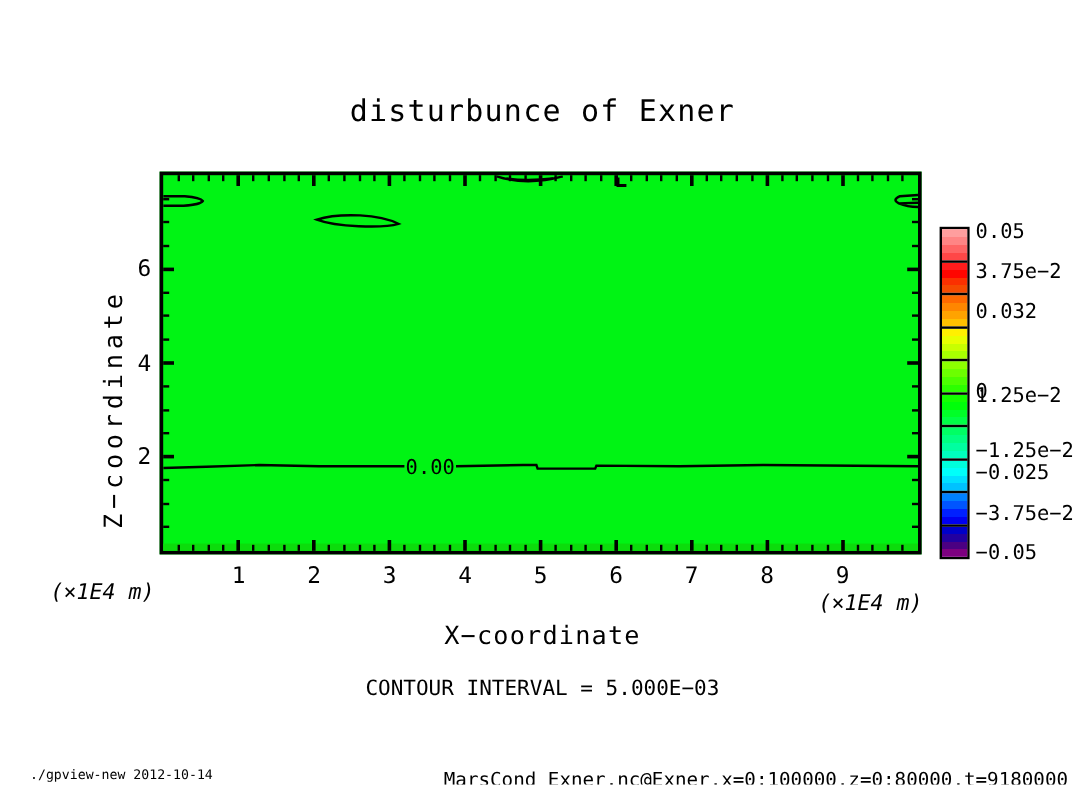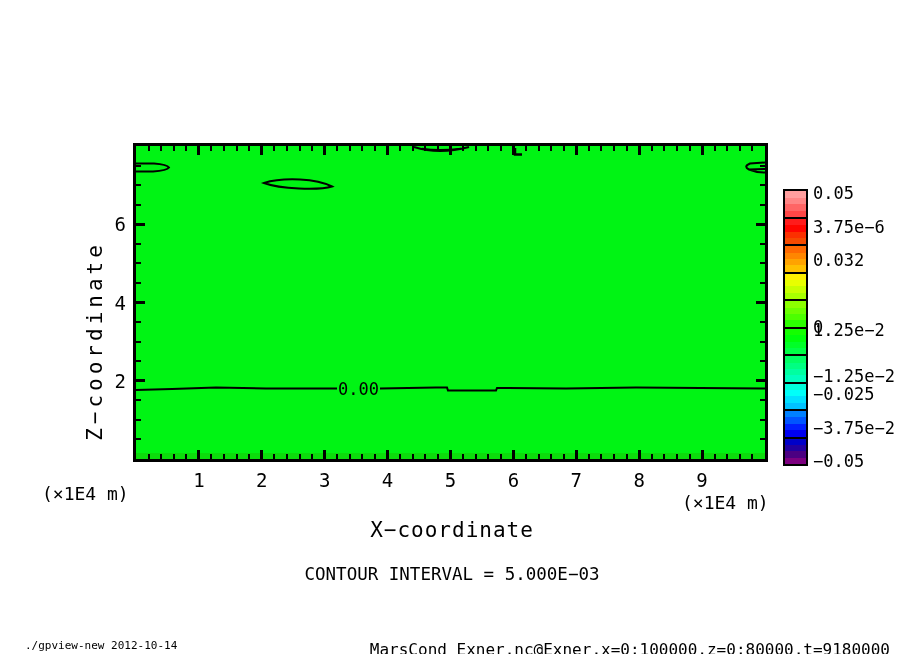--- a/index.html
+++ b/index.html
@@ -8,38 +8,39 @@
     font-family:"DejaVu Sans Mono", monospace;color:#000;overflow:hidden;
   }
   .abs{position:absolute;}
   .title{top:78px;left:452px;transform:translateX(-50%);font-size:25px;white-space:nowrap;letter-spacing:1px;}
   .plot{left:133px;top:143px;width:629px;height:313px;border:3px solid #000;}
   .plot-svg{position:absolute;left:0;top:0;}
   .fill-band{position:absolute;left:0;bottom:0;width:629px;height:6px;}
   .tick{position:absolute;background:#000;}
   .xlab{position:absolute;top:469px;transform:translateX(-50%);font-size:19px;}
   .ylab{position:absolute;width:40px;text-align:right;transform:translateY(-50%);font-size:19px;}
-  .unit{font-size:18px;white-space:nowrap;}
+  .unit{font-size:18px;white-space:nowrap;font-style:italic;}
   .yaxis-title{left:-35px;top:328px;width:260px;height:26px;line-height:26px;text-align:center;
     transform:rotate(-90deg);font-size:21px;letter-spacing:4px;white-space:nowrap;}
   .xaxis-title{top:518px;left:452px;transform:translateX(-50%);font-size:21px;letter-spacing:1px;white-space:nowrap;}
   .cinterval{top:564px;left:452px;transform:translateX(-50%);font-size:17.5px;white-space:nowrap;}
   .timelab{top:593px;left:635px;font-size:17px;white-space:nowrap;}
   .footer-l{top:639px;left:25px;font-size:11px;white-space:nowrap;}
   .footer-r{top:640px;right:14px;font-size:16px;white-space:nowrap;}
   .cbar{left:783px;top:189px;width:21px;height:273px;border:2px solid #000;display:flex;flex-direction:column;}
   .cbar-seg{flex:1;}
   .cbar-seg + .cbar-seg{border-top:2px solid #000;}
   .cbar-lab{position:absolute;left:813px;transform:translateY(-50%);font-size:17px;white-space:nowrap;}
 </style>
 </head>
 <body>
 
 <div class="canvas">
 
+  <div class="abs title">disturbunce of Exner</div>
 
   <div class="abs plot" style="background: rgb(0, 244, 20);">
     <div class="fill-band" style="background: rgb(12, 220, 12);"></div>
 
     <svg class="plot-svg" width="629" height="313" viewBox="0 0 629 313" fill="none" stroke="#000">
 
       <path stroke-width="2" d="M0,244 L36,243 L80,241.5 L130,242.5 L201,242.5"></path>
       <path stroke-width="2" d="M244,242.5 L300,241.5 L311,241.5 L312,244.5 L360,244.5 L361,242 L430,242.5 L500,241.5 L629,242.5"></path>
       <text x="222.5" y="249" fill="#000" stroke="none" text-anchor="middle" font-size="17" font-family="DejaVu Sans Mono, monospace">0.00</text>
 
@@ -210,21 +211,21 @@
       <div class="cbar-seg" style="background: linear-gradient(rgb(255, 240, 0) 0px, rgb(255, 240, 0) 25%, rgb(232, 255, 0) 25%, rgb(232, 255, 0) 50%, rgb(200, 255, 0) 50%, rgb(200, 255, 0) 75%, rgb(168, 255, 0) 75%, rgb(168, 255, 0) 100%);"></div>
       <div class="cbar-seg" style="background: linear-gradient(rgb(140, 255, 0) 0px, rgb(140, 255, 0) 25%, rgb(108, 255, 0) 25%, rgb(108, 255, 0) 50%, rgb(76, 255, 0) 50%, rgb(76, 255, 0) 75%, rgb(44, 255, 0) 75%, rgb(44, 255, 0) 100%);"></div>
       <div class="cbar-seg" style="background: linear-gradient(rgb(20, 255, 0) 0px, rgb(20, 255, 0) 25%, rgb(0, 255, 10) 25%, rgb(0, 255, 10) 50%, rgb(0, 255, 40) 50%, rgb(0, 255, 40) 75%, rgb(0, 255, 70) 75%, rgb(0, 255, 70) 100%);"></div>
       <div class="cbar-seg" style="background: linear-gradient(rgb(0, 255, 100) 0px, rgb(0, 255, 100) 25%, rgb(0, 255, 130) 25%, rgb(0, 255, 130) 50%, rgb(0, 255, 160) 50%, rgb(0, 255, 160) 75%, rgb(0, 255, 190) 75%, rgb(0, 255, 190) 100%);"></div>
       <div class="cbar-seg" style="background: linear-gradient(rgb(0, 255, 220) 0px, rgb(0, 255, 220) 25%, rgb(0, 255, 250) 25%, rgb(0, 255, 250) 50%, rgb(0, 224, 255) 50%, rgb(0, 224, 255) 75%, rgb(0, 194, 255) 75%, rgb(0, 194, 255) 100%);"></div>
       <div class="cbar-seg" style="background: linear-gradient(rgb(0, 128, 255) 0px, rgb(0, 128, 255) 25%, rgb(0, 85, 255) 25%, rgb(0, 85, 255) 50%, rgb(0, 32, 255) 50%, rgb(0, 32, 255) 75%, rgb(0, 0, 240) 75%, rgb(0, 0, 240) 100%);"></div>
       <div class="cbar-seg" style="background: linear-gradient(rgb(0, 0, 200) 0px, rgb(0, 0, 200) 25%, rgb(34, 0, 160) 25%, rgb(34, 0, 160) 50%, rgb(75, 0, 130) 50%, rgb(75, 0, 130) 75%, rgb(125, 0, 128) 75%, rgb(125, 0, 128) 100%);"></div>
     </div>
   <div id="cbarlabels">
       <div class="cbar-lab" style="top: 193px;">0.05</div>
-      <div class="cbar-lab" style="top: 226.5px;">3.75e−6</div>
+      <div class="cbar-lab" style="top: 226.5px;">3.75e−2</div>
       <div class="cbar-lab" style="top: 260px;">0.032</div>
       <div class="cbar-lab" style="top: 307px; margin-top: 23px;">1.25e−2</div>
       <div class="cbar-lab" style="top: 327px;">0</div>
       <div class="cbar-lab" style="top: 376px;">−1.25e−2</div>
       <div class="cbar-lab" style="top: 394px;">−0.025</div>
       <div class="cbar-lab" style="top: 427.5px;">−3.75e−2</div>
       <div class="cbar-lab" style="top: 461px;">−0.05</div>
     </div>
 
   <div class="abs cinterval">CONTOUR INTERVAL = 5.000E−03</div>

